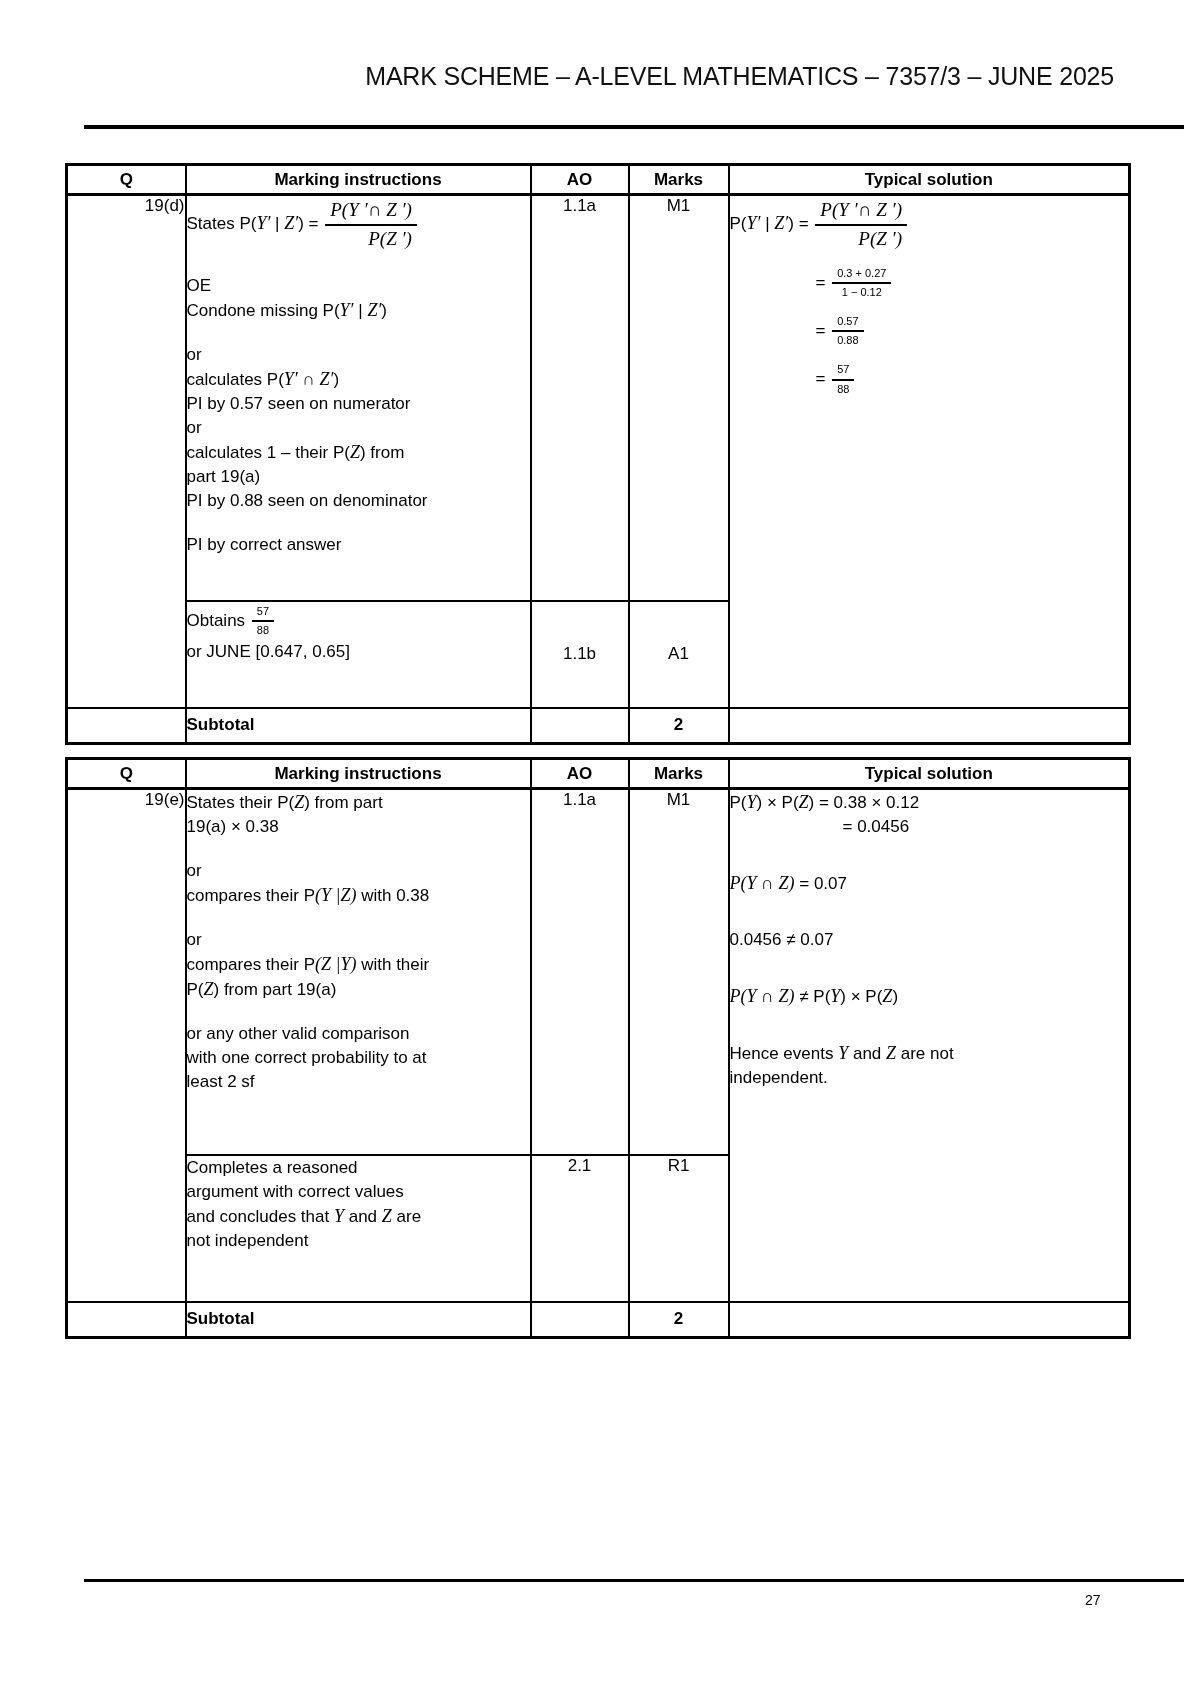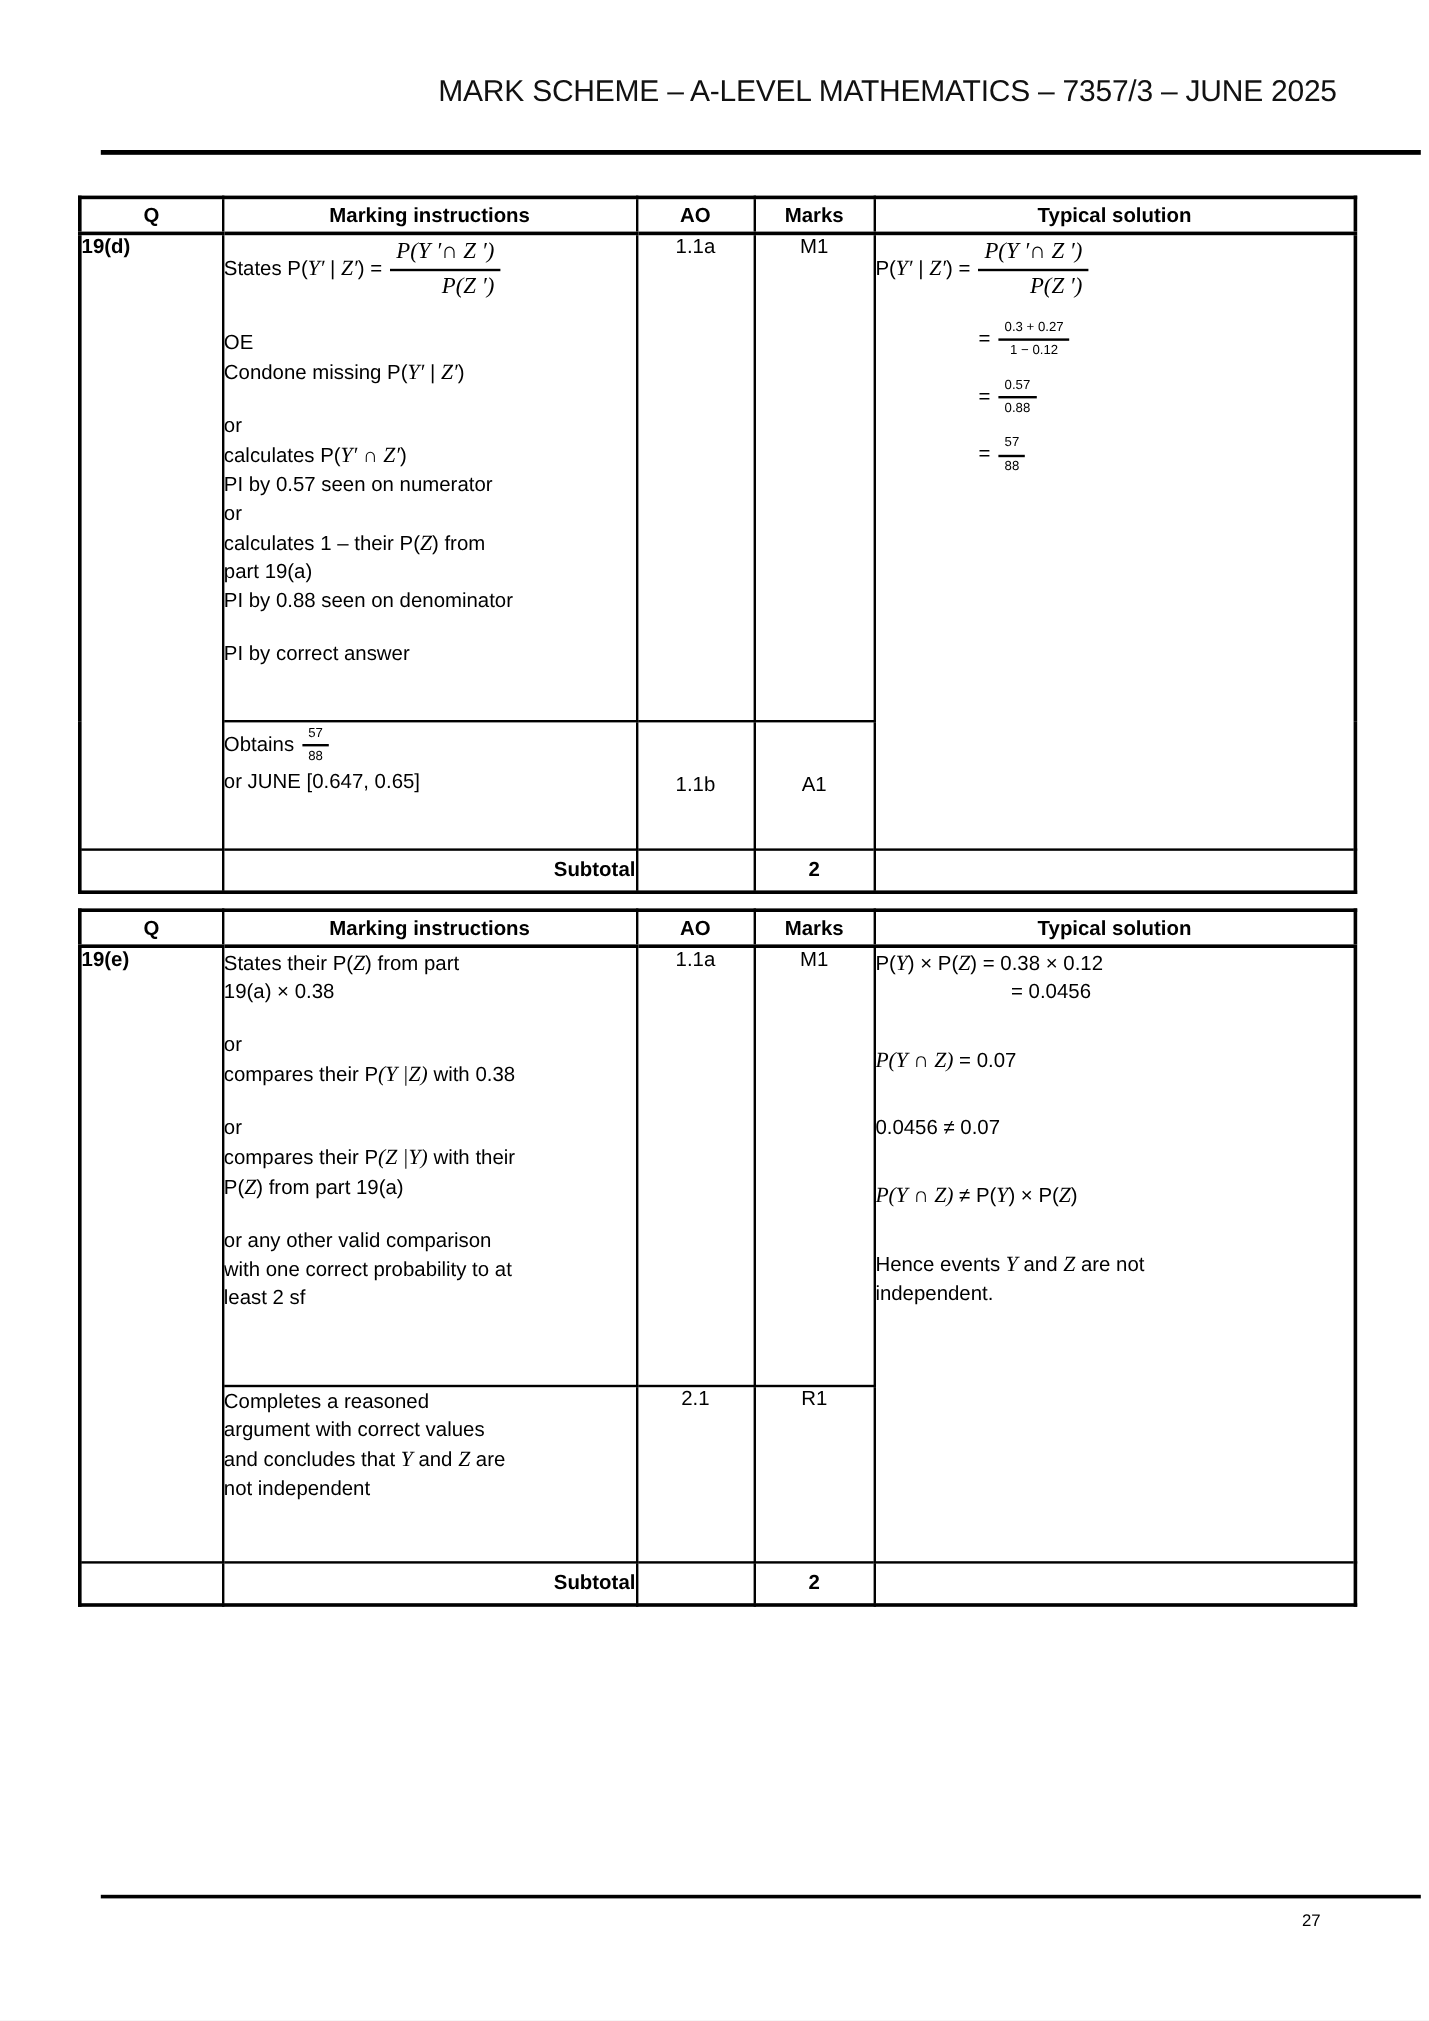--- a/index.html
+++ b/index.html
@@ -10,27 +10,27 @@
   .rule{position:absolute;left:84px;width:1100px;background:#000;}
   .rule-top{top:125px;height:4px;}
   .rule-bottom{top:1579px;height:3px;}
   .page-number{position:absolute;left:1085px;top:1592px;font-size:14px;text-align:center;}
 
   .mark-table{position:absolute;left:65px;width:1063px;border-collapse:collapse;
               table-layout:fixed;border:3px solid #000;}
   .mark-table td,.mark-table th{border:2px solid #000;vertical-align:top;padding:0;
               font-size:17px;overflow:hidden;}
   .mark-table th{font-weight:bold;text-align:center;vertical-align:middle;border-bottom-width:3px;}
-  .qcell{font-weight:bold;text-align:left;padding-top:26px;}
+  .qcell{font-weight:normal;text-align:right;padding-top:26px;}
   .icell{padding:20px 8px 0 14px;}
   .icell-sub{padding:6px 8px 0 14px;}
   .acell,.mcell{text-align:center;padding-top:26px;}
   .vmid{vertical-align:middle !important;padding-top:0 !important;}
   .scell{padding:20px 8px 0 12px;margin-top:12px;}
-  .sublabel{font-weight:bold;text-align:right;padding-right:10px;vertical-align:middle !important;}
+  .sublabel{font-weight:bold;padding-right:10px;vertical-align:middle !important;}
   .subval{font-weight:bold;text-align:center;vertical-align:middle !important;}
 
   .line{min-height:24px;line-height:24px;white-space:nowrap;}
   .line.blank{min-height:20px;}
   .line.blank2{min-height:32px;}
   .line.gap8{margin-top:10px;}
   .line.eq1{margin-left:86px;}
   .line.eq2{margin-left:113px;}
   .sg-m{font-family:"Liberation Serif",serif;font-style:italic;font-size:18px;}
   .sg-b{font-weight:normal;}

